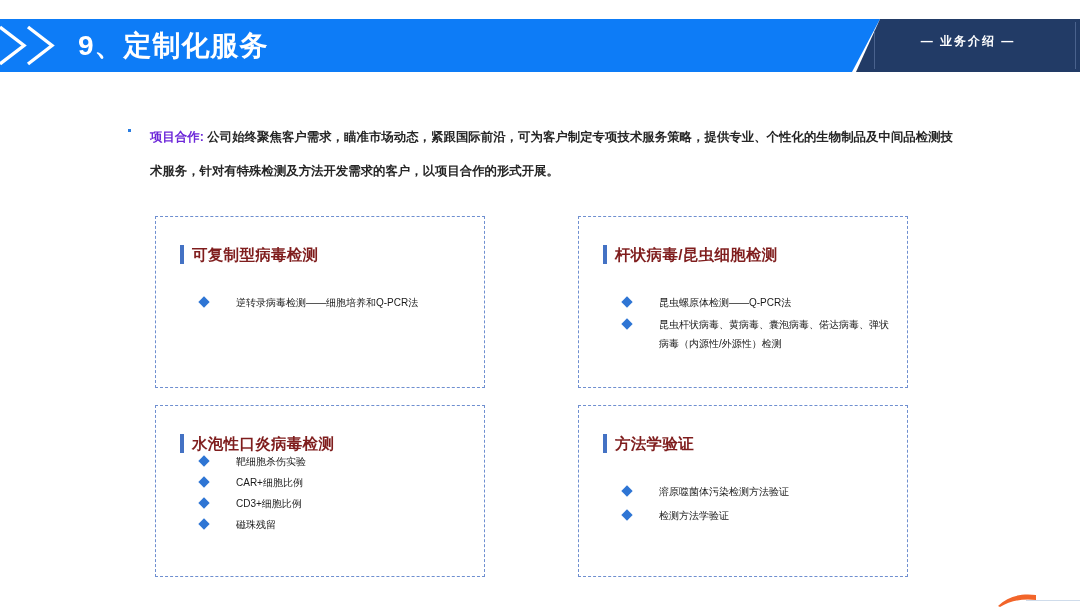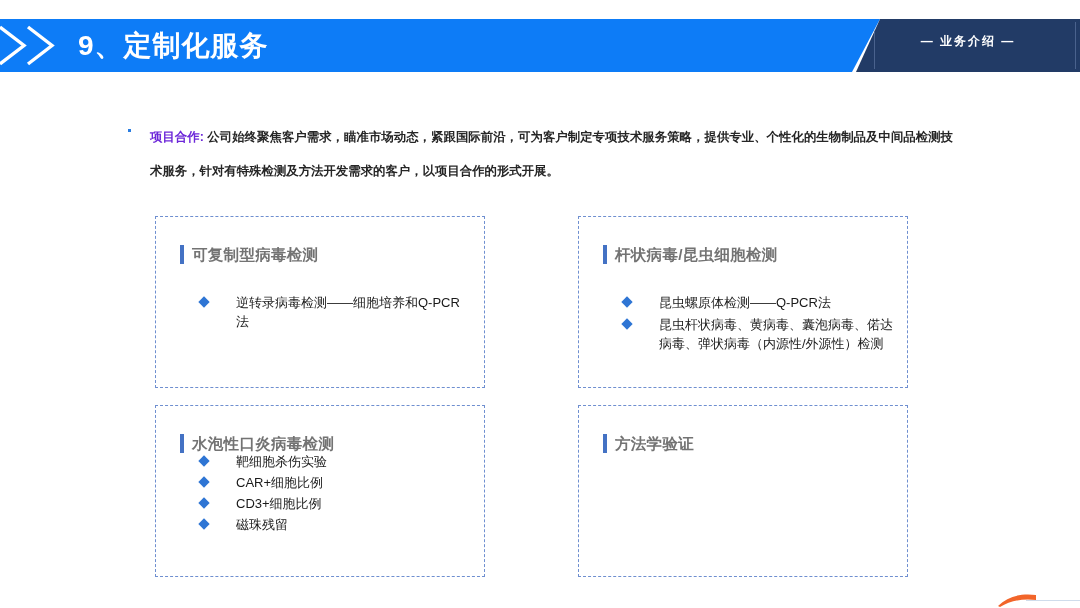--- a/index.html
+++ b/index.html
@@ -132,21 +132,21 @@
   .card-accent {
     width: 4px;
     height: 19px;
     background: #4472c4;
     margin-right: 8px;
     flex: none;
   }
   .card-title {
     font-size: 15.5px;
     font-weight: bold;
-    color: #737373;
+    color: #7f1d1d;
     letter-spacing: 0.3px;
     white-space: nowrap;
     line-height: 19px;
   }
 
   .card-list {
     position: absolute;
     left: 44px;
     top: 76px;
     right: 14px;
@@ -161,21 +161,21 @@
   .diamond {
     flex: none;
     width: 8px;
     height: 8px;
     background: #2e75d4;
     transform: rotate(45deg);
     margin-top: 5px;
   }
   .item-text {
     margin-left: 28px;
-    font-size: 13px;
+    font-size: 10px;
     line-height: 19px;
     color: #1a1a1a;
   }
   .list-loose .list-item { margin-bottom: 3px; }
   .list-spaced .list-item { margin-bottom: 5px; }
 
   
   .footer-line {
     position: absolute;
     left: 1026px;
@@ -273,20 +273,30 @@
       <span class="item-text">磁珠残留</span>
     </div>
   </div>
 </div>
 
 <div class="card" id="card-br">
   <div class="card-head">
     <span class="card-accent"></span>
     <span class="card-title">方法学验证</span>
   </div>
+  <div class="card-list list-spaced">
+    <div class="list-item">
+      <span class="diamond"></span>
+      <span class="item-text">溶原噬菌体污染检测方法验证</span>
+    </div>
+    <div class="list-item">
+      <span class="diamond"></span>
+      <span class="item-text">检测方法学验证</span>
+    </div>
+  </div>
 </div>
 
 <div class="footer-line"></div>
 <div class="footer-swoosh">
   <svg width="46" height="16" viewBox="0 0 46 16">
     <path d="M2,14 C12,4 26,1 40,3 L40,8 C27,6 14,9 4,15 Z" fill="#f2652a"></path>
   </svg>
 </div>
 
 </body></html>

